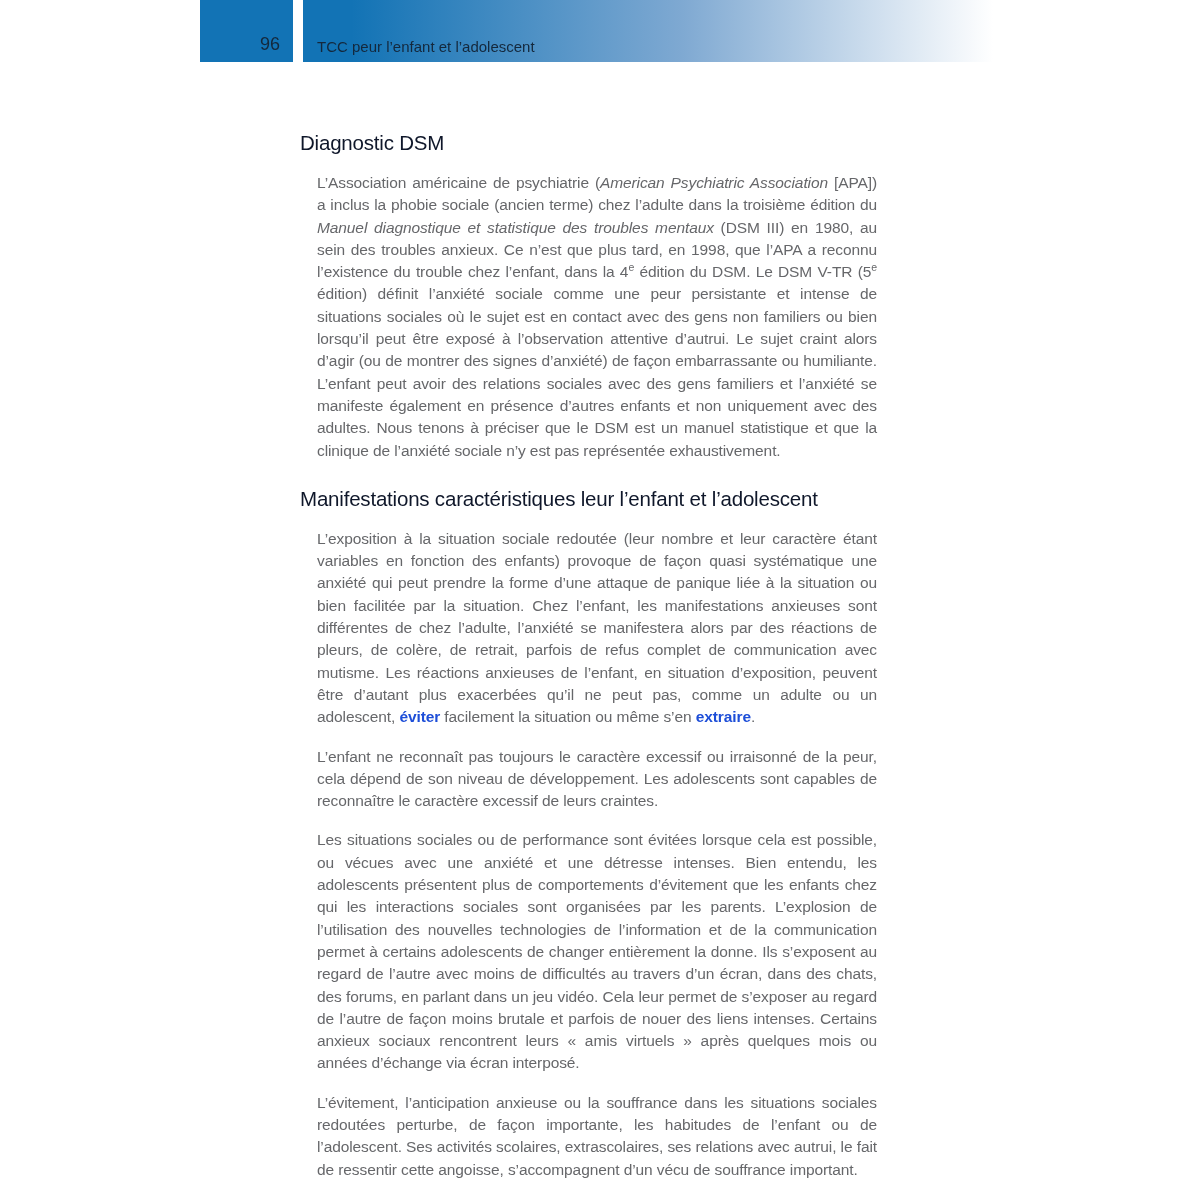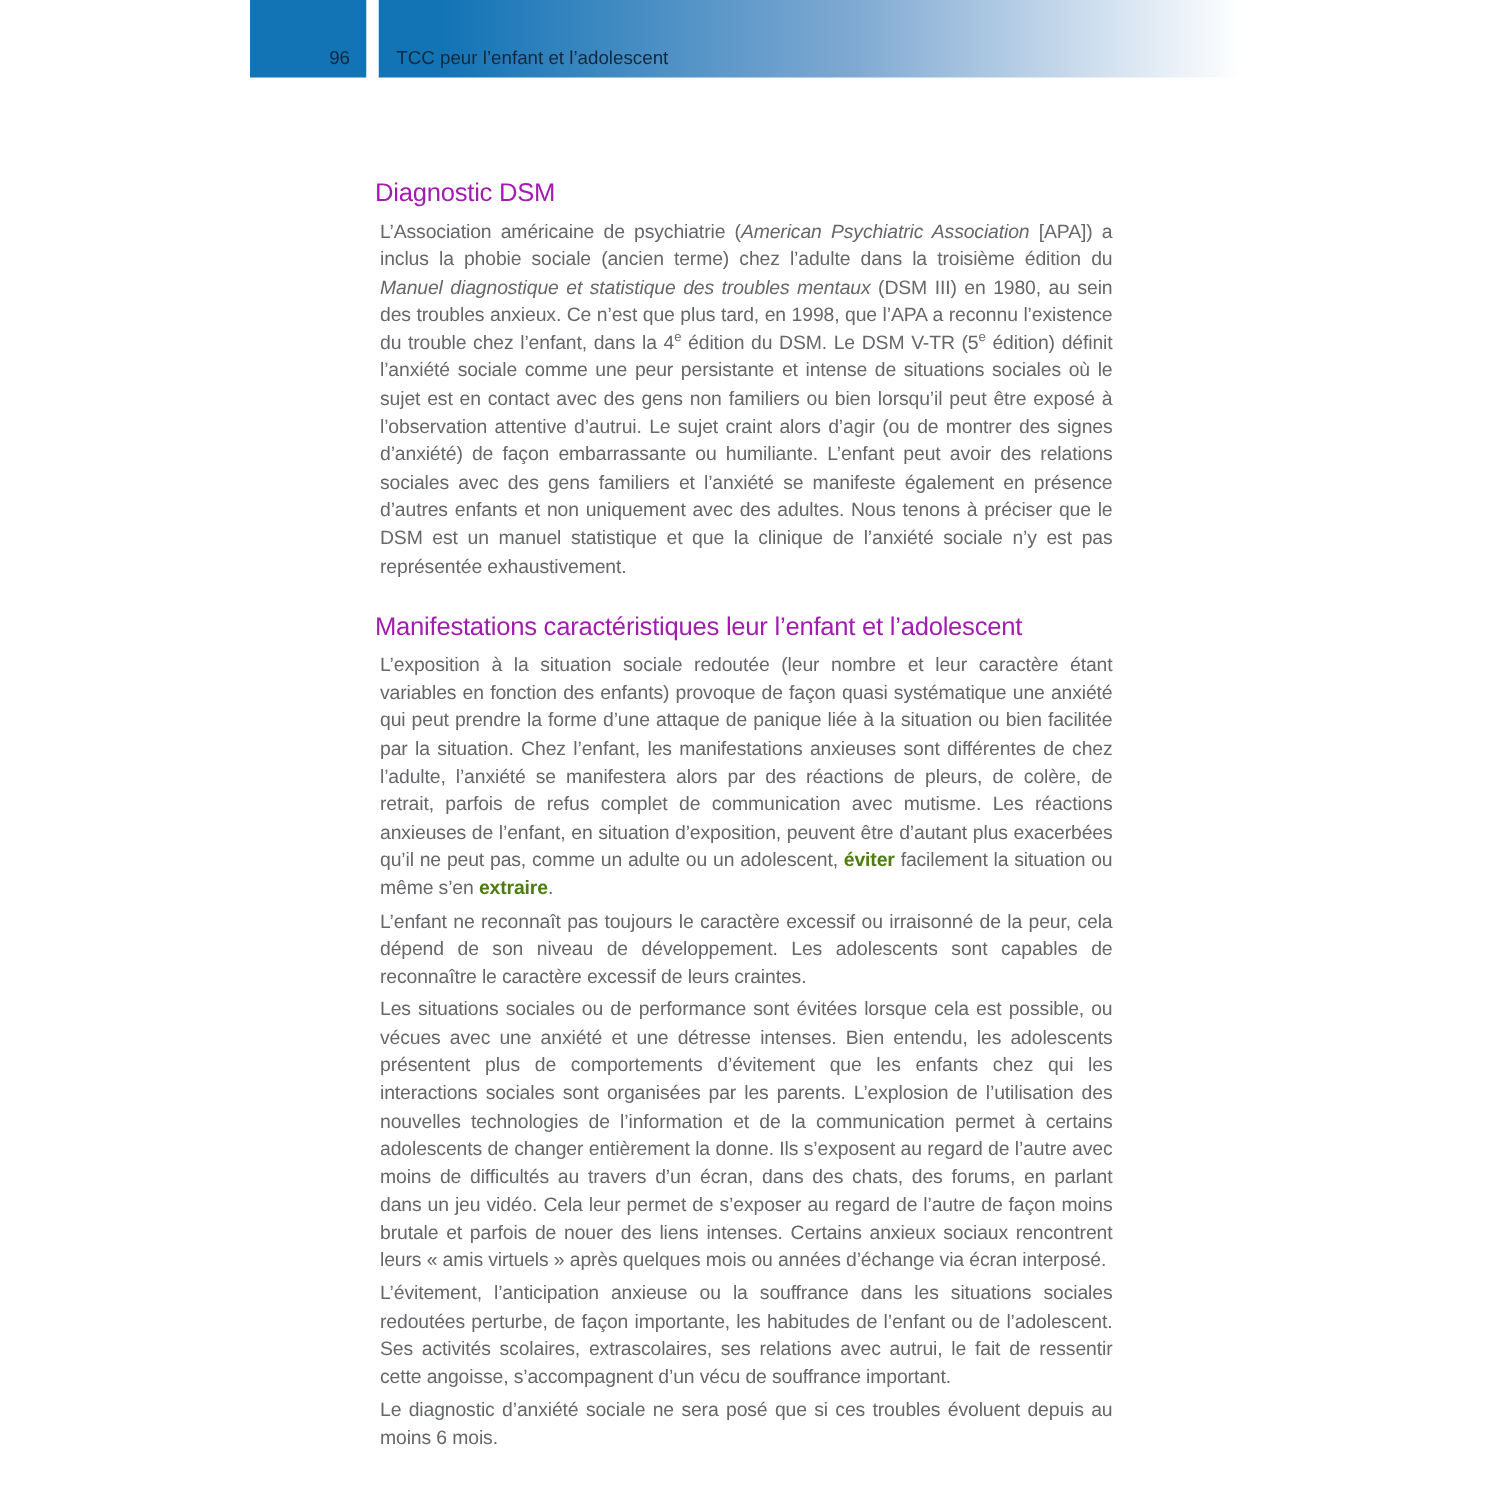--- a/index.html
+++ b/index.html
@@ -19,21 +19,21 @@
     position: absolute;
     left: 200px; top: 0;
     width: 93px; height: 62px;
     background: #1273b5;
     display: flex;
     align-items: flex-end;
     justify-content: flex-end;
     box-sizing: border-box;
     padding: 0 13px 7px 0;
     color: #14283c;
-    font-size: 15px;
+    font-size: 18px;
   }
   .header-bar {
     position: absolute;
     left: 303px; top: 0;
     width: 690px; height: 62px;
     background: linear-gradient(to right, #1273b5 0%, #1273b5 7%, #7fa9d2 55%, #ffffff 100%);
     display: flex;
     align-items: flex-end;
     box-sizing: border-box;
     padding: 0 0 7px 14px;
@@ -43,34 +43,34 @@
   
   .content {
     position: absolute;
     left: 300px; top: 131px;
     width: 594px;
   }
   section + section { margin-top: 25px; }
   .section-heading {
     font-size: 20.5px;
     font-weight: 400;
-    color: #a21caf;
+    color: #0f172a;
     letter-spacing: -0.2px;
-    margin: 12px 0 8px 0;
+    margin: 0 0 8px 0;
   }
   .body-paragraph {
     font-size: 15.5px;
     line-height: 22.3px;
     color: #66676a;
     text-align: justify;
     letter-spacing: -0.1px;
-    margin: 4px;
+    margin: 17px;
   }
   .seg-italic { font-style: italic; }
-  .seg-bold   { font-weight: 700; color: #4d7c0f; }
+  .seg-bold   { font-weight: 700; color: #1d4ed8; }
   .seg-sup    { font-size: 68%; vertical-align: super; line-height: 0; }
 </style>
 </head>
 <body>
 
 <div class="page-number-box">
   <span>96</span>
 </div>
 
 <div class="header-bar">

